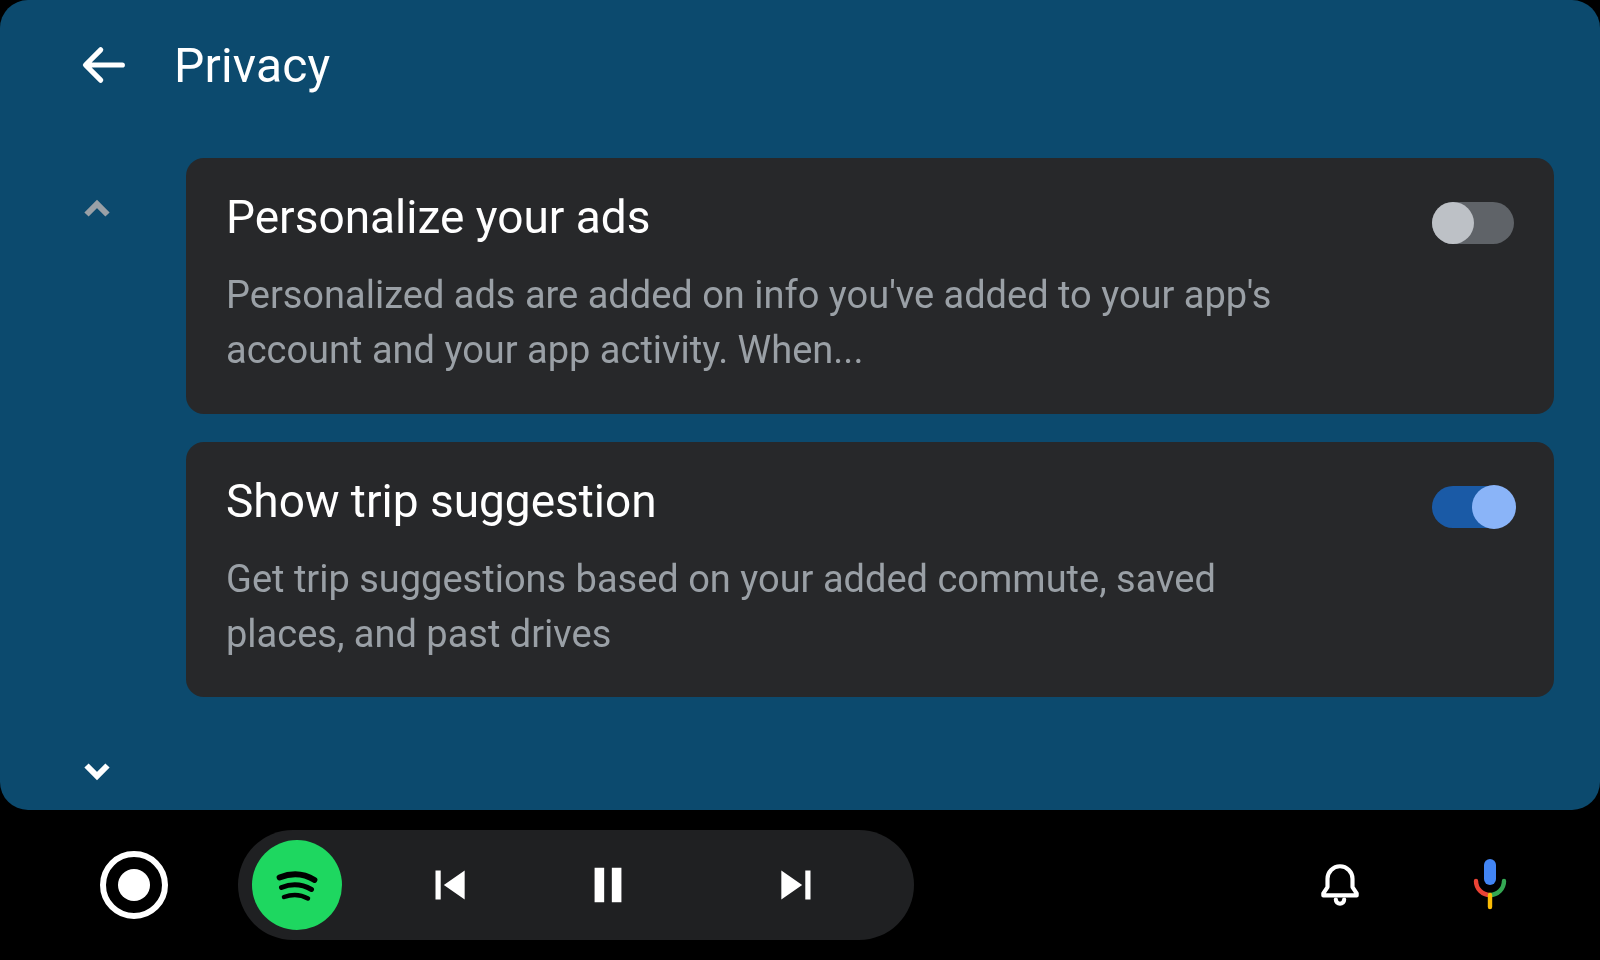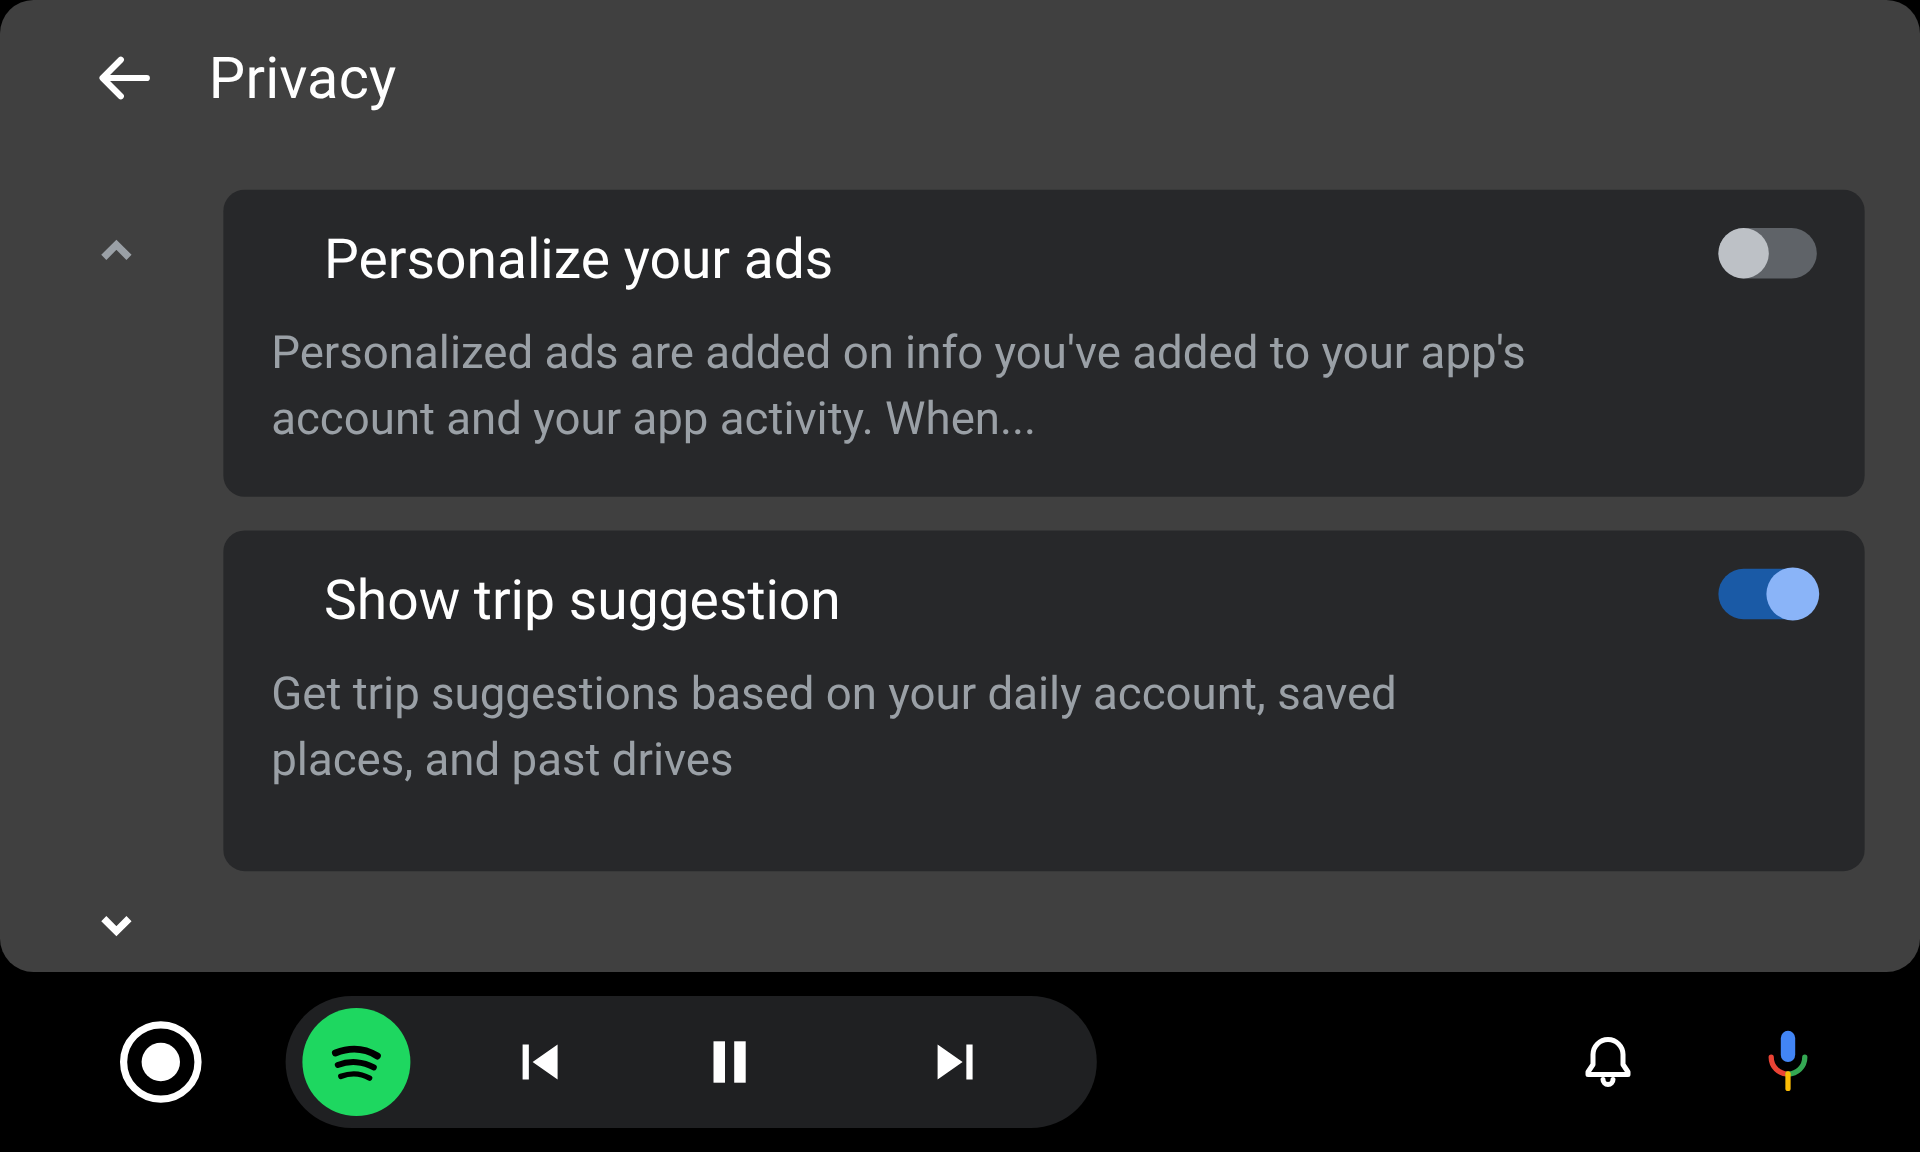--- a/index.html
+++ b/index.html
@@ -9,21 +9,21 @@
     height: 960px;
     background: #000;
     font-family: "Google Sans", "Roboto", Arial, sans-serif;
     color: #e8eaed;
     overflow: hidden;
   }
   .surface {
     position: absolute;
     left: 0; right: 0; top: 0;
     height: 810px;
-    background: #404040;
+    background: #0c4a6e;
     border-radius: 28px;
   }
   
   .header {
     position: absolute;
     left: 0; right: 0; top: 0;
     height: 130px;
     display: flex;
     align-items: center;
     padding-left: 76px;
@@ -78,21 +78,21 @@
     top: 158px;
     bottom: 0;
     overflow: hidden;
   }
   .card {
     background: #27282a;
     border-radius: 18px;
     padding: 32px 40px 36px 40px;
     margin-bottom: 28px;
   }
-  .card-row { display:flex; align-items:flex-start; justify-content:space-between;margin-left:44px; }
+  .card-row { display:flex; align-items:flex-end; justify-content:space-between; }
   .card-title {
     font-size: 46px;
     font-weight: 400;
     color: #fff;
   }
   .card-desc {
     font-size: 38px;
     line-height: 1.45;
     color: #9aa0a6;
     margin-top: 24px;
@@ -209,28 +209,28 @@
       <div class="card-row">
         <div class="card-title">Personalize your ads</div>
         <div class="toggle off">
           <div class="knob"></div>
         </div>
       </div>
       <div class="card-desc">Personalized ads are added on info you've added to your app's account and your app activity. When...</div>
     </div>
 
 
-    <div class="card" style="padding-bottom:64px;">
+    <div class="card" style="padding-bottom:35px;">
       <div class="card-row">
         <div class="card-title">Show trip suggestion</div>
         <div class="toggle on">
           <div class="knob"></div>
         </div>
       </div>
-      <div class="card-desc">Get trip suggestions based on your daily account, saved places, and past drives</div>
+      <div class="card-desc">Get trip suggestions based on your added commute, saved places, and past drives</div>
     </div>
 
   </div>
 </div>
 
 <div class="bottombar">
   <div class="home-btn"></div>
 
   <div class="media-pill">
     <div class="app-badge">

